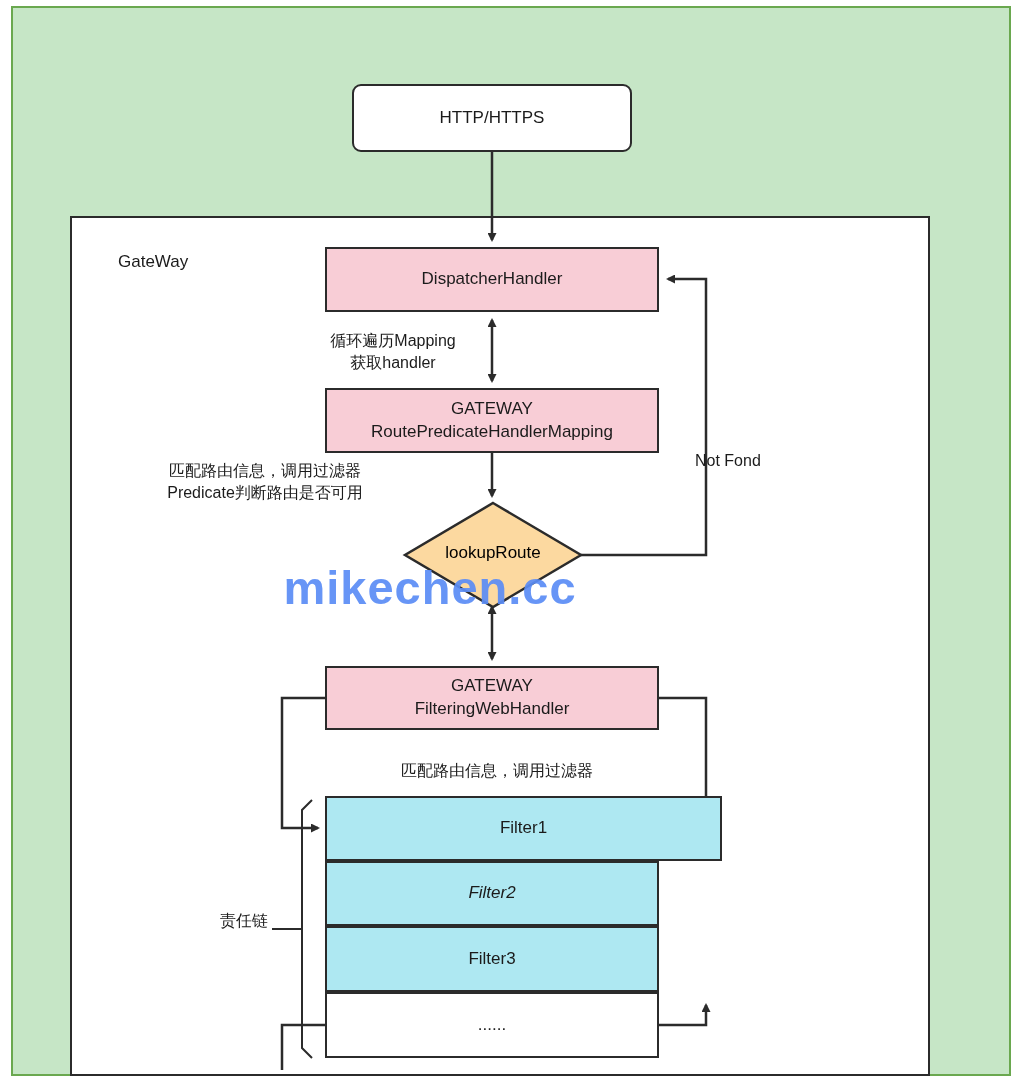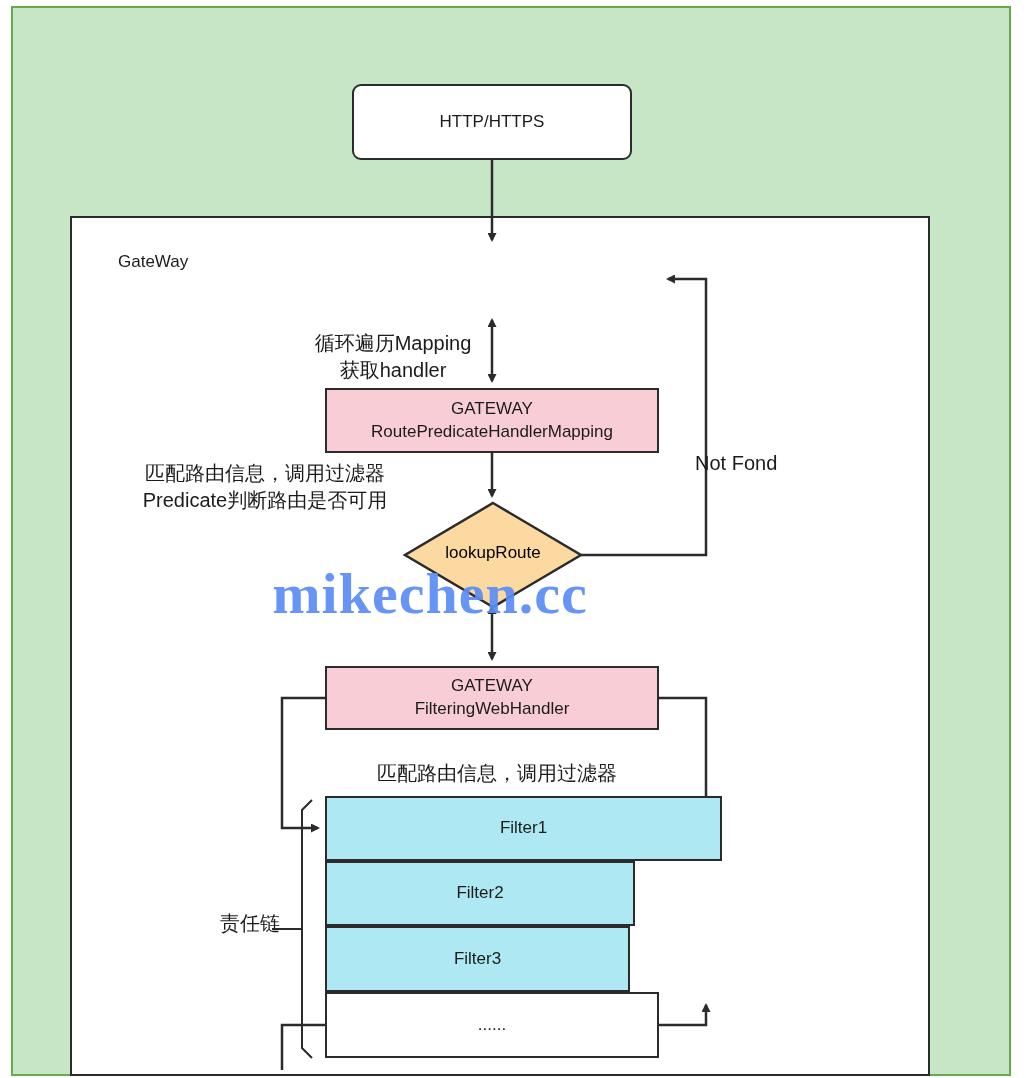--- a/index.html
+++ b/index.html
@@ -64,21 +64,21 @@
     justify-content: center;
     text-align: center;
     font-size: 17px;
     color: #1b1b1b;
     line-height: 1.35;
   }
   .node.http {
     left: 352px;
     top: 84px;
     width: 280px;
-    height: 76px;
+    height: 68px;
     background: #ffffff;
     border-radius: 9px;
   }
   .node.pink {
     background: #f8cdd6;
   }
   .node.dispatcher {
     left: 325px;
     top: 247px;
     width: 334px;
@@ -93,62 +93,61 @@
   .node.filtering {
     left: 325px;
     top: 666px;
     width: 334px;
     height: 64px;
   }
   .node.blue {
     background: #aee8f2;
   }
   .node.filter1 { left: 325px; top: 796px; width: 397px; height: 65px; }
-  .node.filter2 { left: 325px; top: 861px; width: 310px; height: 65px; }
-  .node.filter3 { left: 325px; top: 926px; width: 305px; height: 66px; }
+  .node.filter2 { left: 325px; top: 861px; width: 334px; height: 65px; font-style: italic; }
+  .node.filter3 { left: 325px; top: 926px; width: 334px; height: 66px; }
   .node.filterdots {
     left: 325px; top: 992px; width: 334px; height: 66px;
     background: #ffffff;
   }
   .diamond-label {
     position: absolute;
     left: 405px;
     top: 543px;
     width: 176px;
     text-align: center;
     font-size: 17px;
     color: #000000;
   }
   .edge-label {
     position: absolute;
-    font-size: 20px;
+    font-size: 16px;
     color: #1b1b1b;
     line-height: 1.35;
     text-align: center;
     white-space: pre-line;
   }
   .lbl-loop { left: 288px; top: 330px; width: 210px; }
   .lbl-predicate { left: 115px; top: 460px; width: 300px; }
   .lbl-notfond { left: 659px; top: 450px; width: 120px; text-align: left; margin-left: 36px; }
   .lbl-webhandler { left: 527px; top: 604px; width: 220px; text-align: left; }
   .lbl-chain { left: 347px; top: 760px; width: 300px; }
   .lbl-resp { left: 220px; top: 910px; width: 80px; text-align: left; }
   .watermark {
     position: absolute;
     left: 120px;
     top: 560px;
     width: 620px;
     text-align: center;
-    font-size: 58px;
+    font-size: 47px;
     font-weight: bold;
     color: #5b8df6;
     opacity: 0.92;
     letter-spacing: 1px;
     pointer-events: none;
-    font-family: Liberation Serif, serif;
   }
   svg.arrows {
     position: absolute;
     left: 0;
     top: 0;
     width: 1026px;
     height: 1078px;
     pointer-events: none;
   }
 </style>
@@ -192,20 +191,21 @@
     <path d="M325,1025 L282,1025 L282,1070" fill="none" stroke="#2b2b2b" stroke-width="2.5"></path>
 
     <path d="M312,800 L302,810 L302,1048 L312,1058" fill="none" stroke="#2b2b2b" stroke-width="2"></path>
     <line x1="272" y1="929" x2="302" y2="929" stroke="#2b2b2b" stroke-width="2"></line>
 
     <polygon points="493,503 581,555 493,607 405,555" fill="#fcd9a0" stroke="#2b2b2b" stroke-width="2.5"></polygon>
   </svg>
 
   <div class="node http">HTTP/HTTPS</div>
 
+  <div class="node pink dispatcher">DispatcherHandler</div>
 
   <div class="node pink mapping">
     <div>
       <div>GATEWAY</div>
       <div>RoutePredicateHandlerMapping</div>
     </div>
   </div>
 
   <div class="diamond-label">lookupRoute</div>
 

